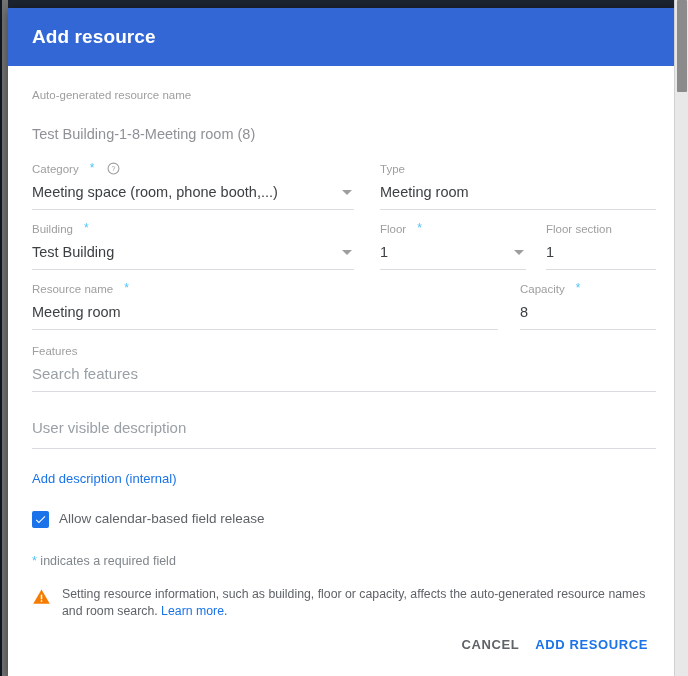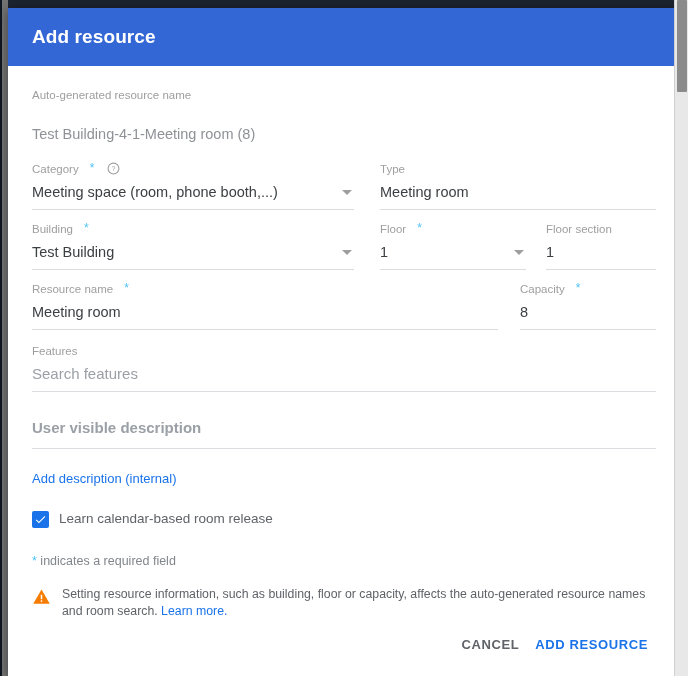--- a/index.html
+++ b/index.html
@@ -139,21 +139,21 @@
   #field-floor { width: 146px; margin-right: 20px; }
   #field-floorsection { flex: 1; }
 
   #row-resname { margin-bottom: 14px; }
   #field-resname { width: 466px; margin-right: 22px; }
   #field-capacity { flex: 1; }
 
   #field-features { margin-bottom: 26px; }
   #field-features .field-value { font-size: 15px; }
 
-  #field-description { margin-bottom: 20px; font-weight: bold; }
+  #field-description { margin-bottom: 20px; }
   #field-description .field-value { font-size: 15px; }
   #field-description .underline { margin-top: 10px; }
 
   #add-description-link {
     display: inline-block;
     color: #1a73e8;
     font-size: 13px;
     line-height: 18px;
     margin-bottom: 22px;
     cursor: pointer;
@@ -284,21 +284,21 @@
 
   <div id="dialog-header">
     <div id="dialog-title">Add resource</div>
   </div>
 
   <div id="dialog-body">
 
     
     <div id="autoname-block">
       <div id="autoname-label">Auto-generated resource name</div>
-      <div id="autoname-value">Test Building-4-1-Meeting room (8)</div>
+      <div id="autoname-value">Test Building-1-8-Meeting room (8)</div>
     </div>
 
     
     <div class="row" id="row-category">
       <div class="field" id="field-category">
         <div class="field-label">
           <span>Category</span>
           <span class="req-star">*</span>
           <span class="help-icon">
             <svg width="13" height="13" viewBox="0 0 24 24">
@@ -390,21 +390,21 @@
 
     <div id="add-description-link">Add description (internal)</div>
 
 
     <div id="checkbox-row">
       <div id="room-release-checkbox">
         <svg width="13" height="13" viewBox="0 0 24 24">
           <path d="M9 16.2 4.8 12l-1.4 1.4L9 19 21 7l-1.4-1.4z" fill="#ffffff"></path>
         </svg>
       </div>
-      <div id="checkbox-label">Learn calendar-based room release</div>
+      <div id="checkbox-label">Allow calendar-based field release</div>
     </div>
 
     <div id="required-note">
       <span class="req-star-inline">*</span><span> indicates a required field</span>
     </div>
 
     <div id="warning-row">
       <div id="warning-icon">
         <svg width="19" height="18" viewBox="0 0 24 24">
           <path d="M1 21h22L12 2 1 21z" fill="#f57c00"></path>

